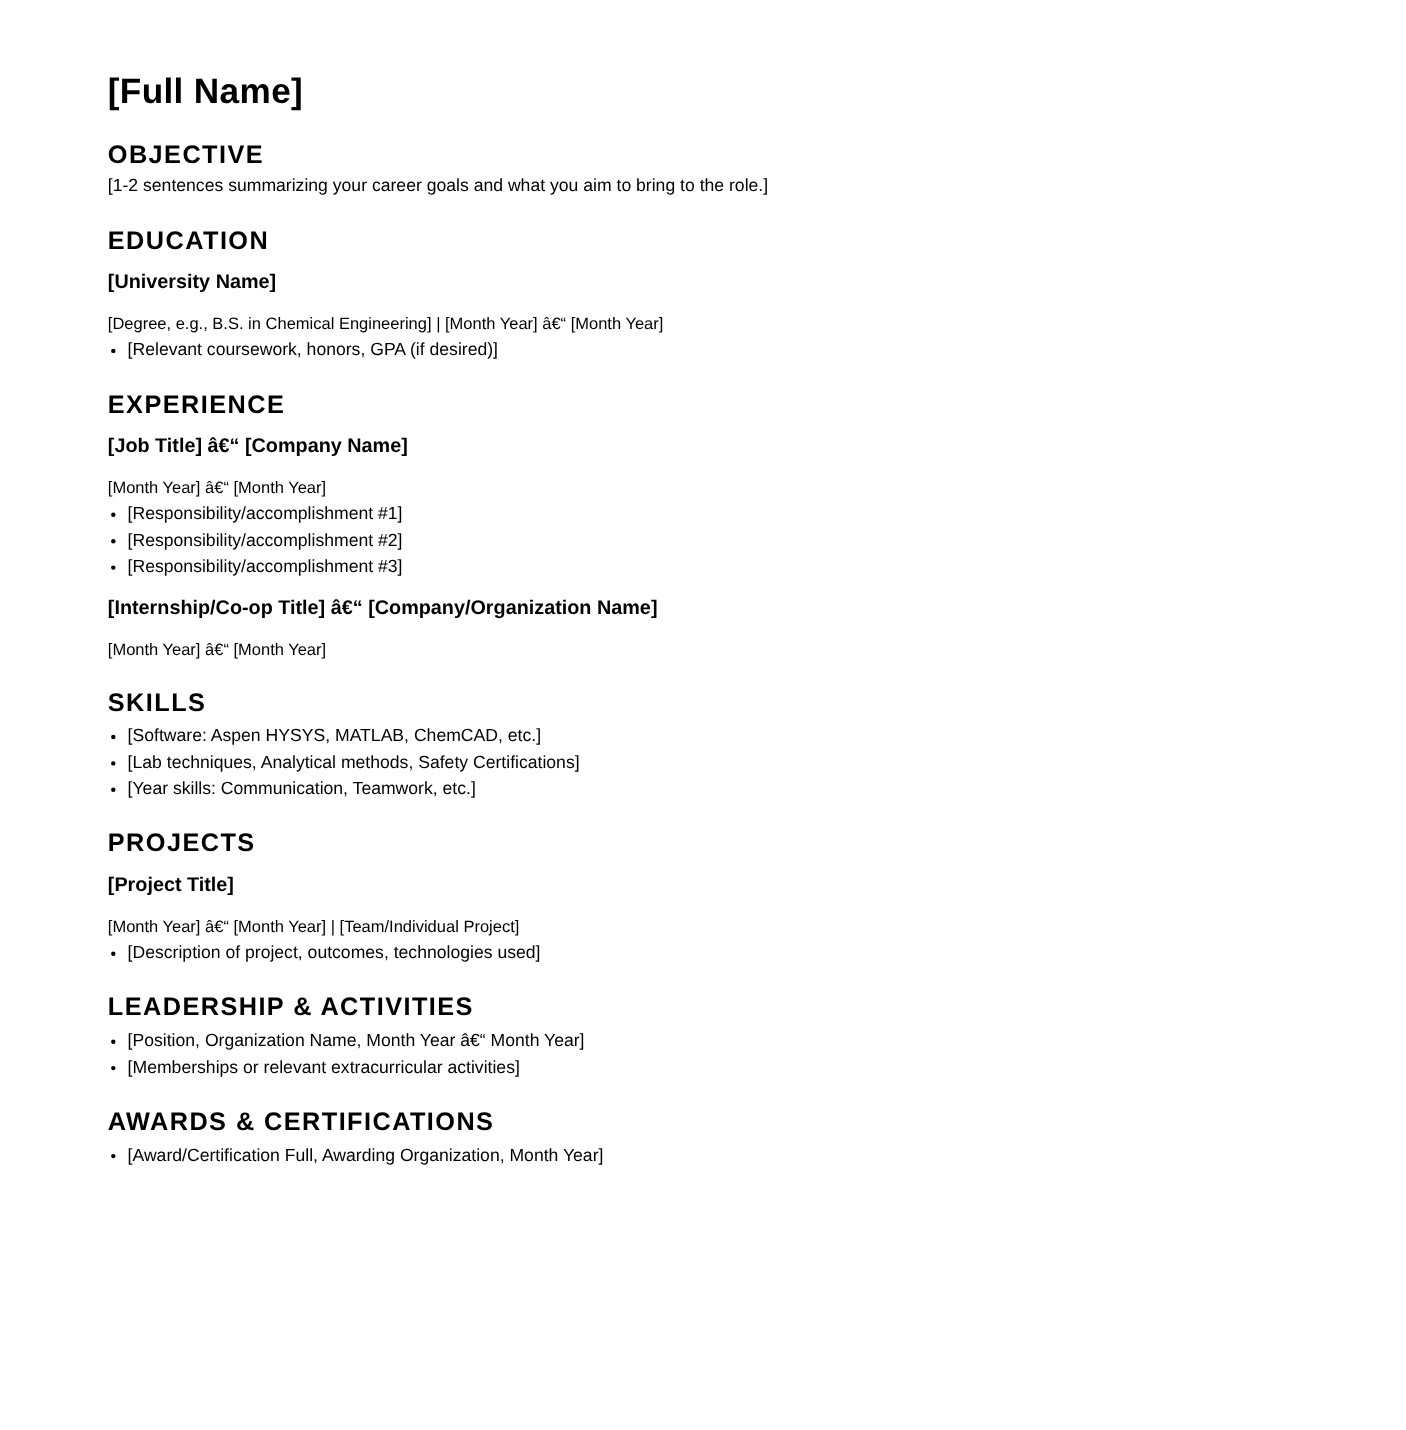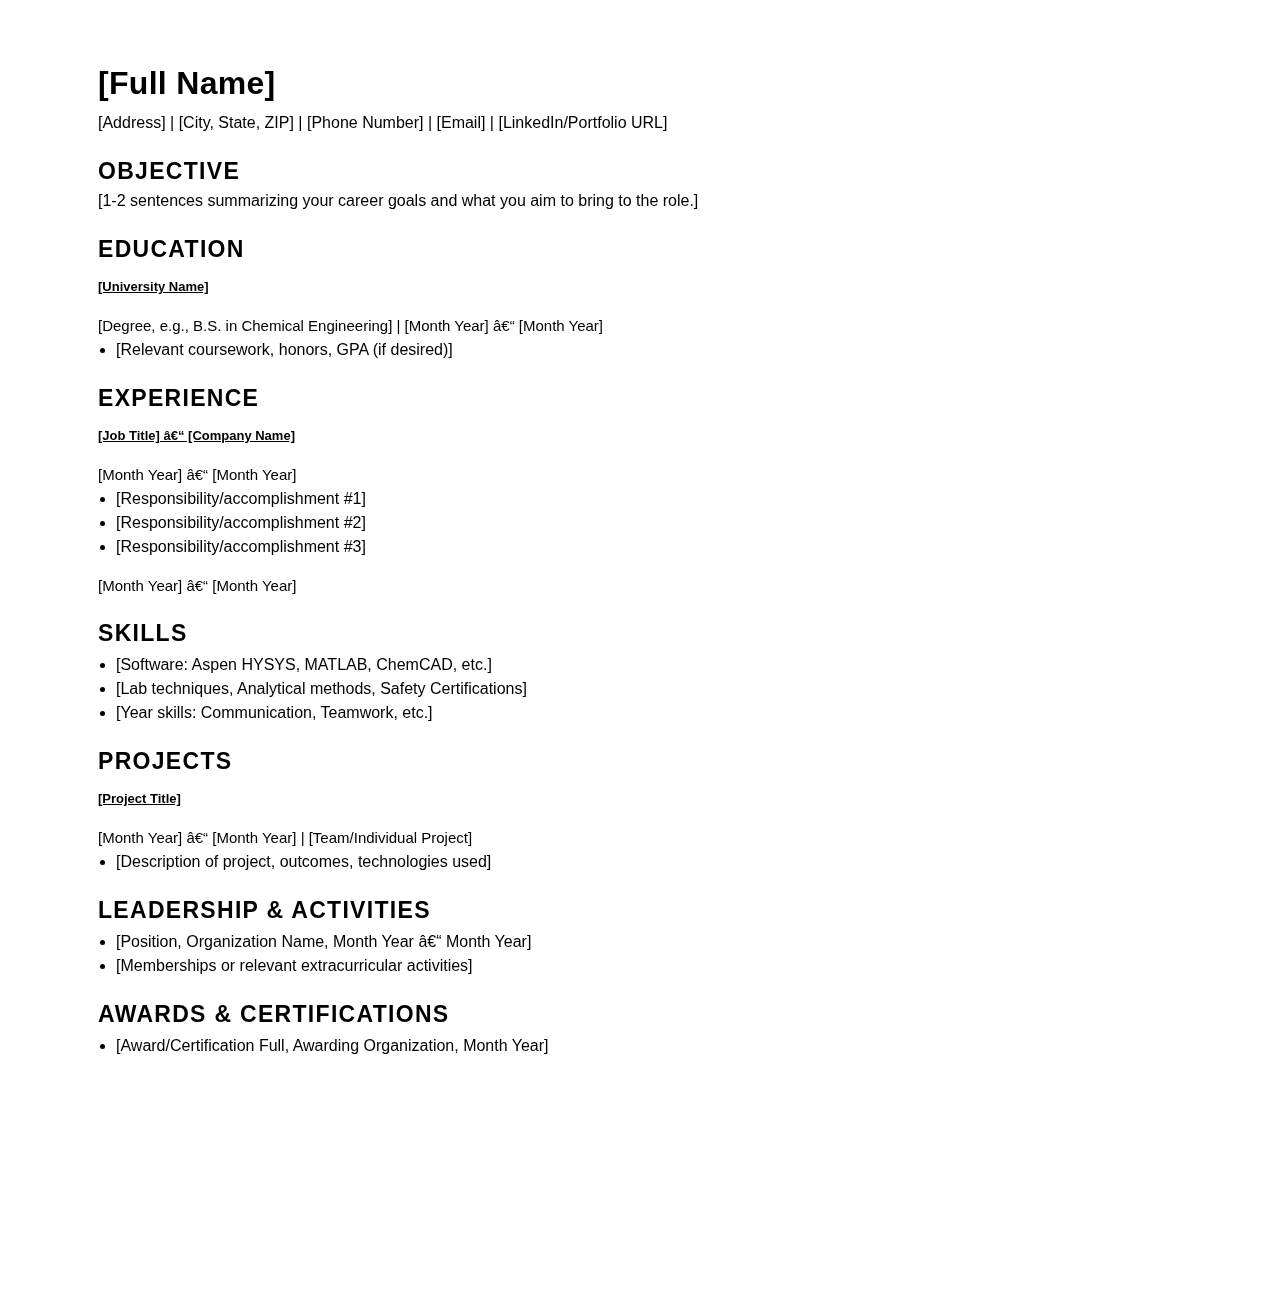--- a/index.html
+++ b/index.html
@@ -15,33 +15,32 @@
     }
     .contact { margin-top: 7px; font-size: 16px; line-height: 24px; }
     .section { margin-top: 23px; }
     .section-title {
       margin: 0; font-size: 23px; font-weight: bold; letter-spacing: 1.3px;
       line-height: 26px; text-transform: uppercase;
     }
     .para { margin-top: 5px; font-size: 16px; line-height: 24px; }
     .entry { margin-top: 13px; }
     .entry + .entry { margin-top: 12px; }
-    .entry-title { font-size: 13px; font-weight: bold; line-height: 24px; text-decoration: underline; }
+    .entry-title { font-size: 18px; font-weight: bold; line-height: 24px; }
     .entry-meta { font-size: 15px; line-height: 22px; margin-top: 16px; }
     ul { margin: 1px 0 0 0; padding: 0 0 0 18px; list-style: disc; }
     li { font-size: 16px; line-height: 24px; padding-left: 0; }
     .list-top { margin-top: 7px; }
   </style>
 </head>
 <body>
 
 <div class="page">
 
   <h1>[Full Name]</h1>
-  <div class="contact">[Address] | [City, State, ZIP] | [Phone Number] | [Email] | [LinkedIn/Portfolio URL]</div>
 
   <div class="section">
     <h2 class="section-title">OBJECTIVE</h2>
     <div class="para">[1-2 sentences summarizing your career goals and what you aim to bring to the role.]</div>
   </div>
 
   <div class="section">
     <h2 class="section-title">EDUCATION</h2>
     <div class="entry">
       <div class="entry-title">[University Name]</div>
@@ -57,20 +56,21 @@
     <div class="entry">
       <div class="entry-title">[Job Title] â€“ [Company Name]</div>
       <div class="entry-meta">[Month Year] â€“ [Month Year]</div>
       <ul>
         <li>[Responsibility/accomplishment #1]</li>
         <li>[Responsibility/accomplishment #2]</li>
         <li>[Responsibility/accomplishment #3]</li>
       </ul>
     </div>
     <div class="entry">
+      <div class="entry-title">[Internship/Co-op Title] â€“ [Company/Organization Name]</div>
       <div class="entry-meta">[Month Year] â€“ [Month Year]</div>
     </div>
   </div>
 
   <div class="section">
     <h2 class="section-title">SKILLS</h2>
     <ul class="list-top">
       <li>[Software: Aspen HYSYS, MATLAB, ChemCAD, etc.]</li>
       <li>[Lab techniques, Analytical methods, Safety Certifications]</li>
       <li>[Year skills: Communication, Teamwork, etc.]</li>

